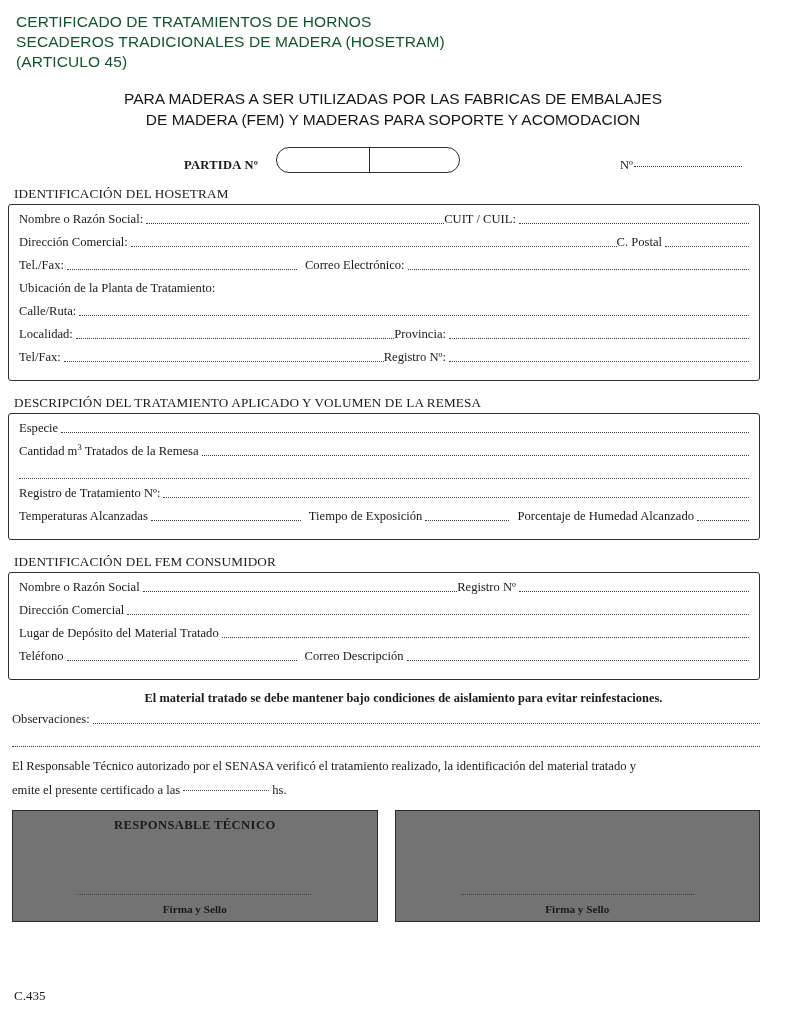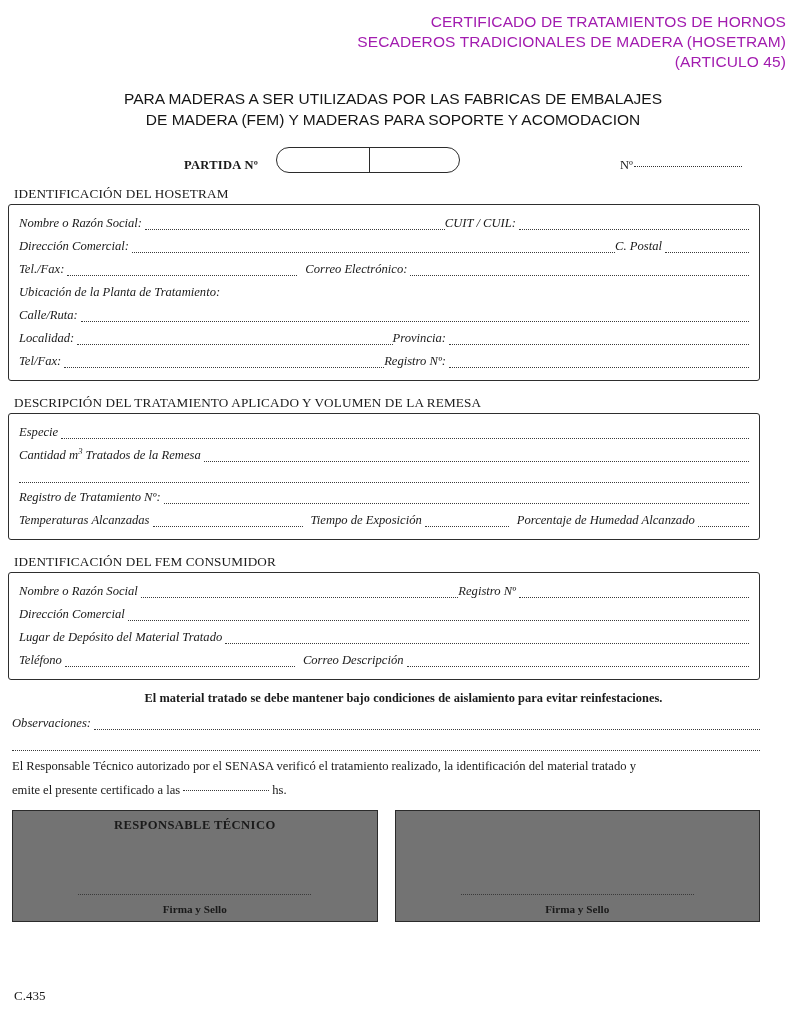--- a/index.html
+++ b/index.html
@@ -8,25 +8,25 @@
     width:786px;height:1024px;position:relative;overflow:hidden;
     font-family:"Liberation Serif","DejaVu Serif",serif;
     color:#1a1a1a;
     -webkit-font-smoothing:antialiased;
   }
   .page{position:relative;width:786px;height:1024px;}
 
   
   .title-block{
     font-family:"Liberation Sans","DejaVu Sans",sans-serif;
-    text-align:right;
+    text-align:left;
     font-size:15.5px;
     line-height:20px;
     letter-spacing:0.1px;
-    color:#a21caf;
+    color:#14532d;
     padding-left:16px;
   }
   .title-block .t1{padding-top:12px;}
   .title-block .t2{padding-top:0;}
   .title-block .t3{padding-top:0;}
   .subtitle-block{
     font-family:"Liberation Sans","DejaVu Sans",sans-serif;
     text-align:center;
     font-size:15.5px;
     line-height:21px;
@@ -85,26 +85,25 @@
     border:1.3px solid #2e2e2e;
     border-radius:3px;
     background:#fff;
     box-sizing:border-box;
     padding:7px 10px 7px 10px;
   }
 
   
   .frow{
     display:flex;
-    align-items:center;
+    align-items:flex-start;
     font-size:12.6px;
     line-height:15px;
     height:23px;
     white-space:nowrap;
-    font-style:italic;
   }
   .frow .lbl{flex:0 0 auto;padding-right:3px;}
   .frow .fill{
     flex:1 1 auto;
     border-bottom:1.25px dotted #3a3a3a;
     height:11px;
     min-width:10px;
   }
   .frow .fill.w-sm{flex:0 0 84px;}
   .frow .fill.w-md{flex:0 0 150px;}

